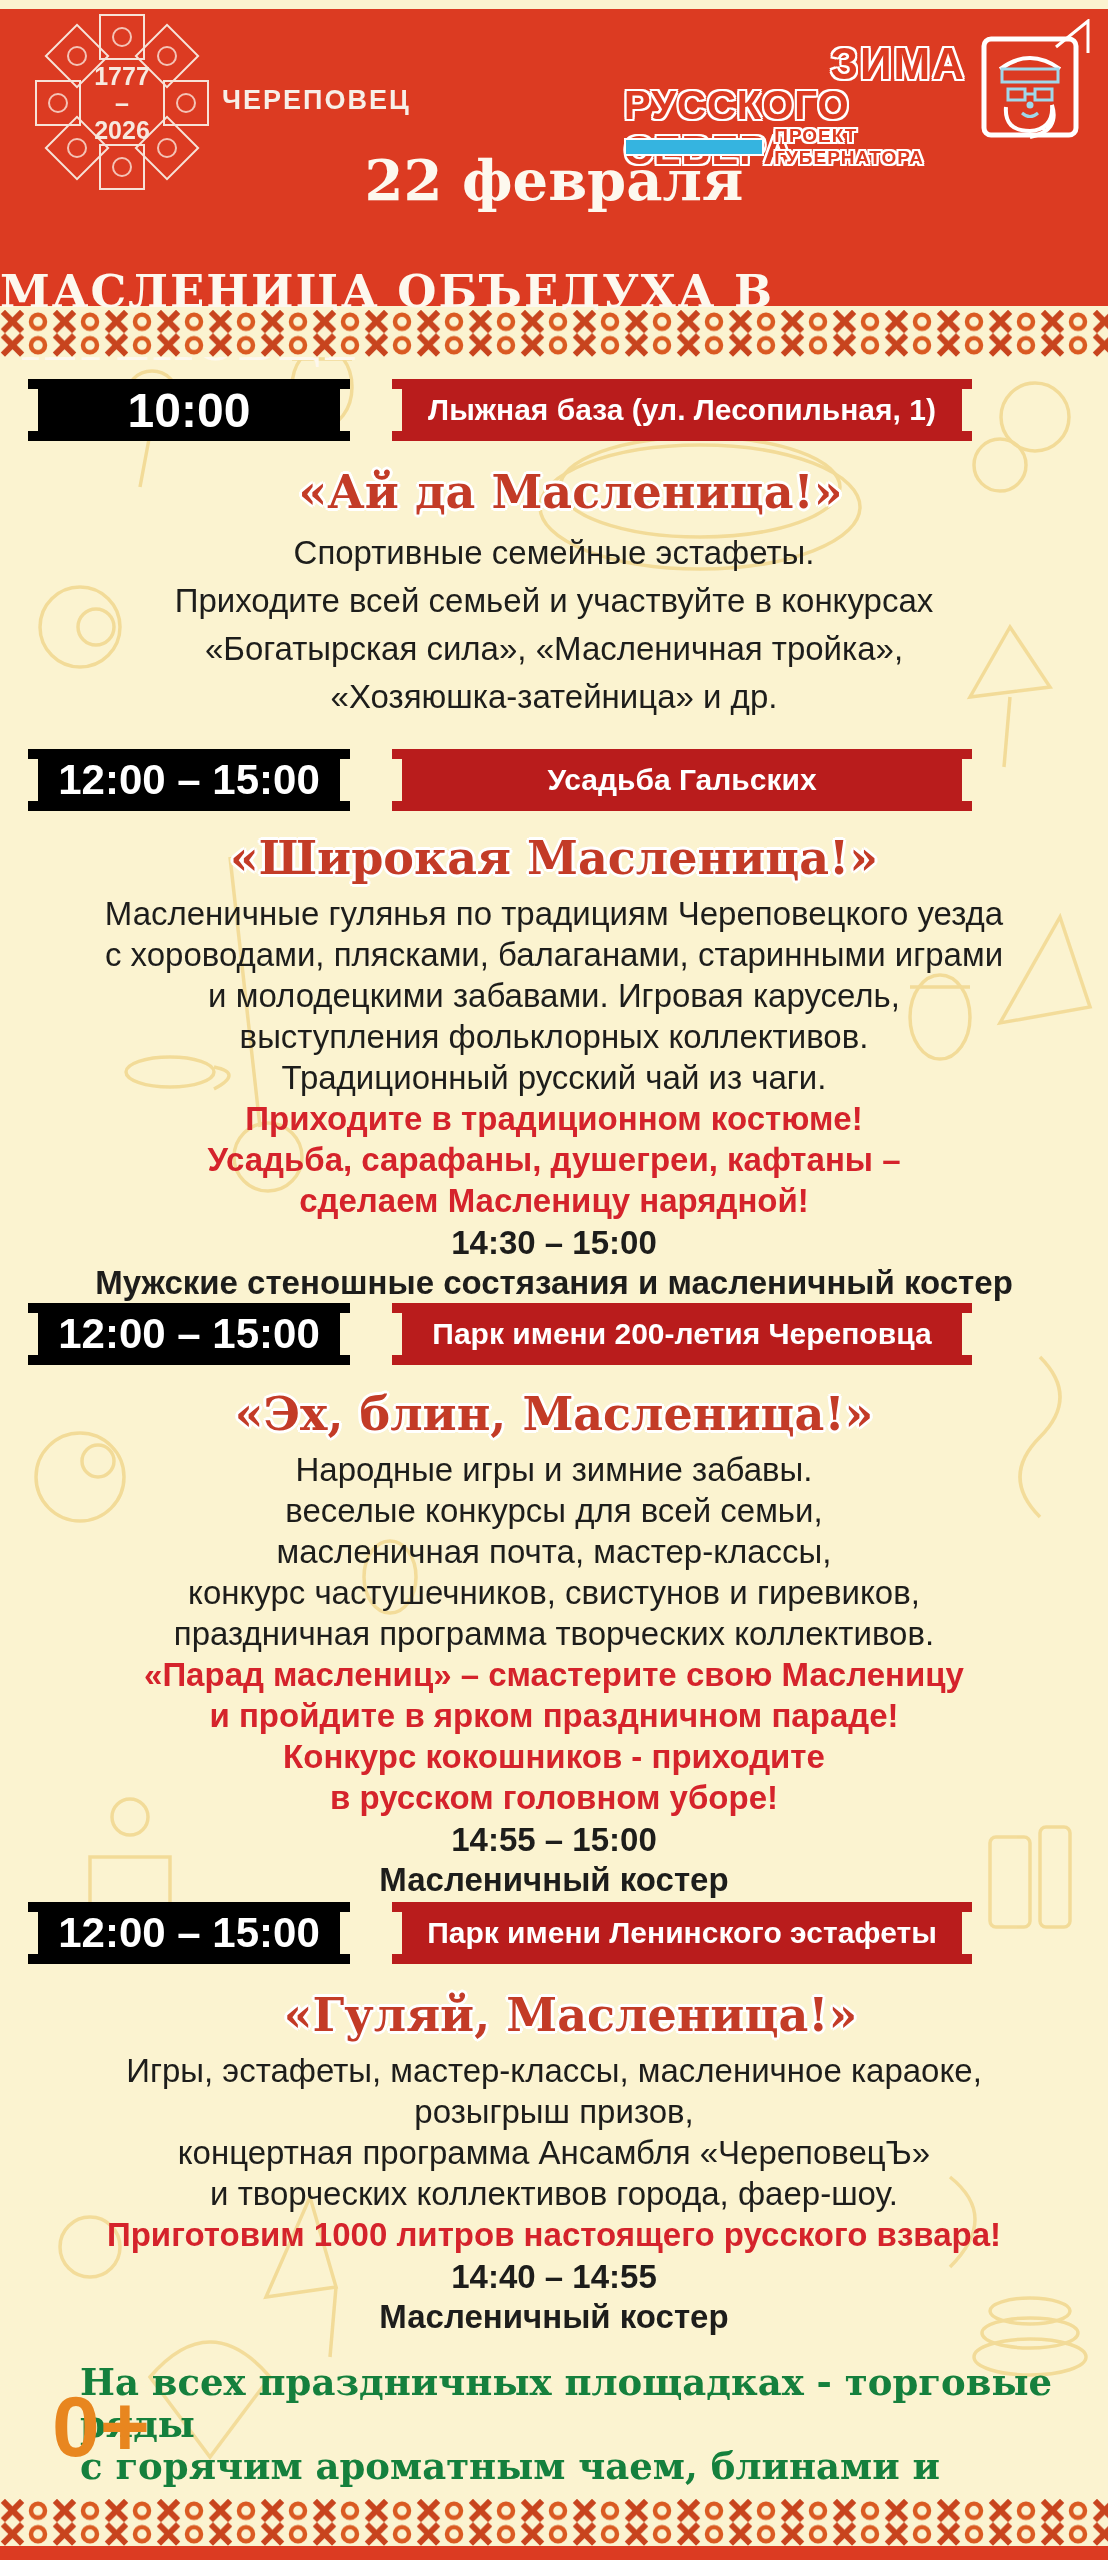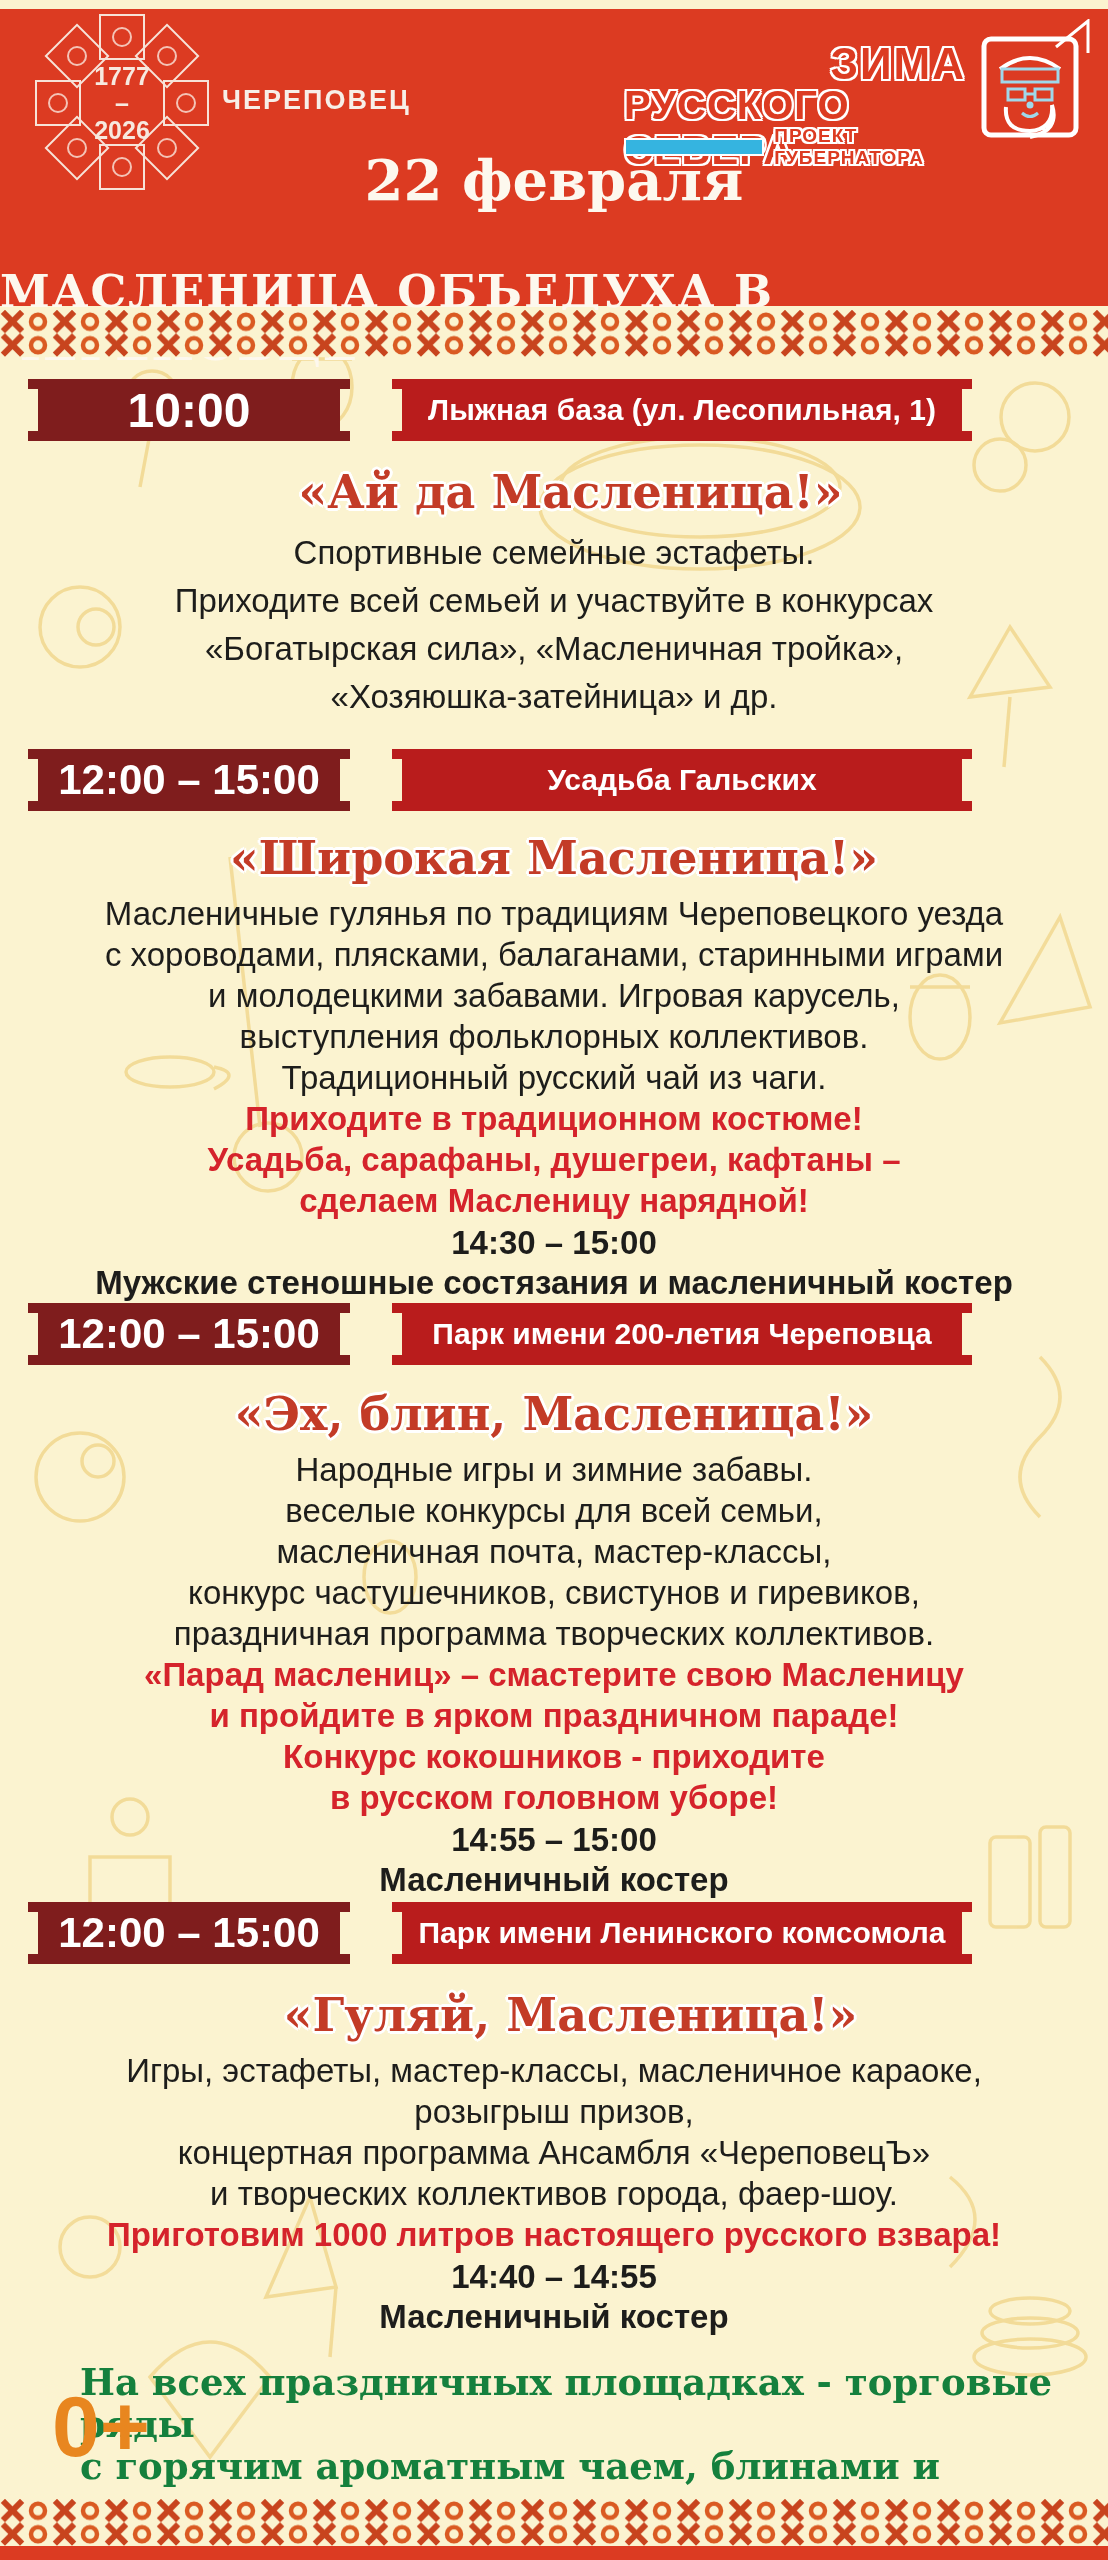--- a/index.html
+++ b/index.html
@@ -43,21 +43,21 @@
 
   
   .doodles{position:absolute;left:0;top:297px;pointer-events:none;}
 
   
   .content{position:relative;}
   .badges{display:flex;margin-left:28px;gap:42px;height:62px;}
   .badge{height:62px;display:flex;align-items:center;justify-content:center;color:#fff;font-weight:bold;
      clip-path:polygon(0 0,100% 0,100% 16%,calc(100% - 10px) 16%,calc(100% - 10px) 84%,100% 84%,
                        100% 100%,0 100%,0 84%,10px 84%,10px 16%,0 16%);}
-  .time-badge{width:322px;background:#7f1d1d;font-size:42px;}
+  .time-badge{width:322px;background:#000000;font-size:42px;}
   .time-badge.single{font-size:48px;}
   .loc-badge{width:580px;background:#b91c1c;font-size:30px;}
 
   .event-title{text-align:center;font-family:"DejaVu Serif",serif;font-weight:bold;font-size:46px;
      color:#C33B27;
      text-shadow:-3px 0 #fff,3px 0 #fff,0 -3px #fff,0 3px #fff,
                  -2px -2px #fff,2px -2px #fff,-2px 2px #fff,2px 2px #fff;}
   .line{text-align:center;font-size:33px;color:#1D1D1B;}
   .lh48{line-height:48px;} .lh41{line-height:41px;}
   .hl{font-weight:bold;color:#D5232B;}
@@ -246,21 +246,21 @@
         <div class="line lh41 hl">Конкурс кокошников - приходите</div>
         <div class="line lh41 hl">в русском головном уборе!</div>
       </div>
       <div class="sub-time mt2">14:55 – 15:00</div>
       <div class="sub-event">Масленичный костер</div>
     </section>
 
     <section>
       <div class="badges mt2">
         <div class="badge time-badge">12:00 – 15:00</div>
-        <div class="badge loc-badge">Парк имени Ленинского комсомола</div>
+        <div class="badge loc-badge">Парк имени Ленинского эстафеты</div>
       </div>
       <div class="event-title mt24">«Гуляй, Масленица!»</div>
       <div class="mt8">
         <div class="line lh41">Игры, эстафеты, мастер-классы, масленичное караоке,</div>
         <div class="line lh41">розыгрыш призов,</div>
         <div class="line lh41">концертная программа Ансамбля «ЧереповецЪ»</div>
         <div class="line lh41">и творческих коллективов города, фаер-шоу.</div>
         <div class="line lh41 hl">Приготовим 1000 литров настоящего русского взвара!</div>
       </div>
       <div class="sub-time mt2">14:40 – 14:55</div>

